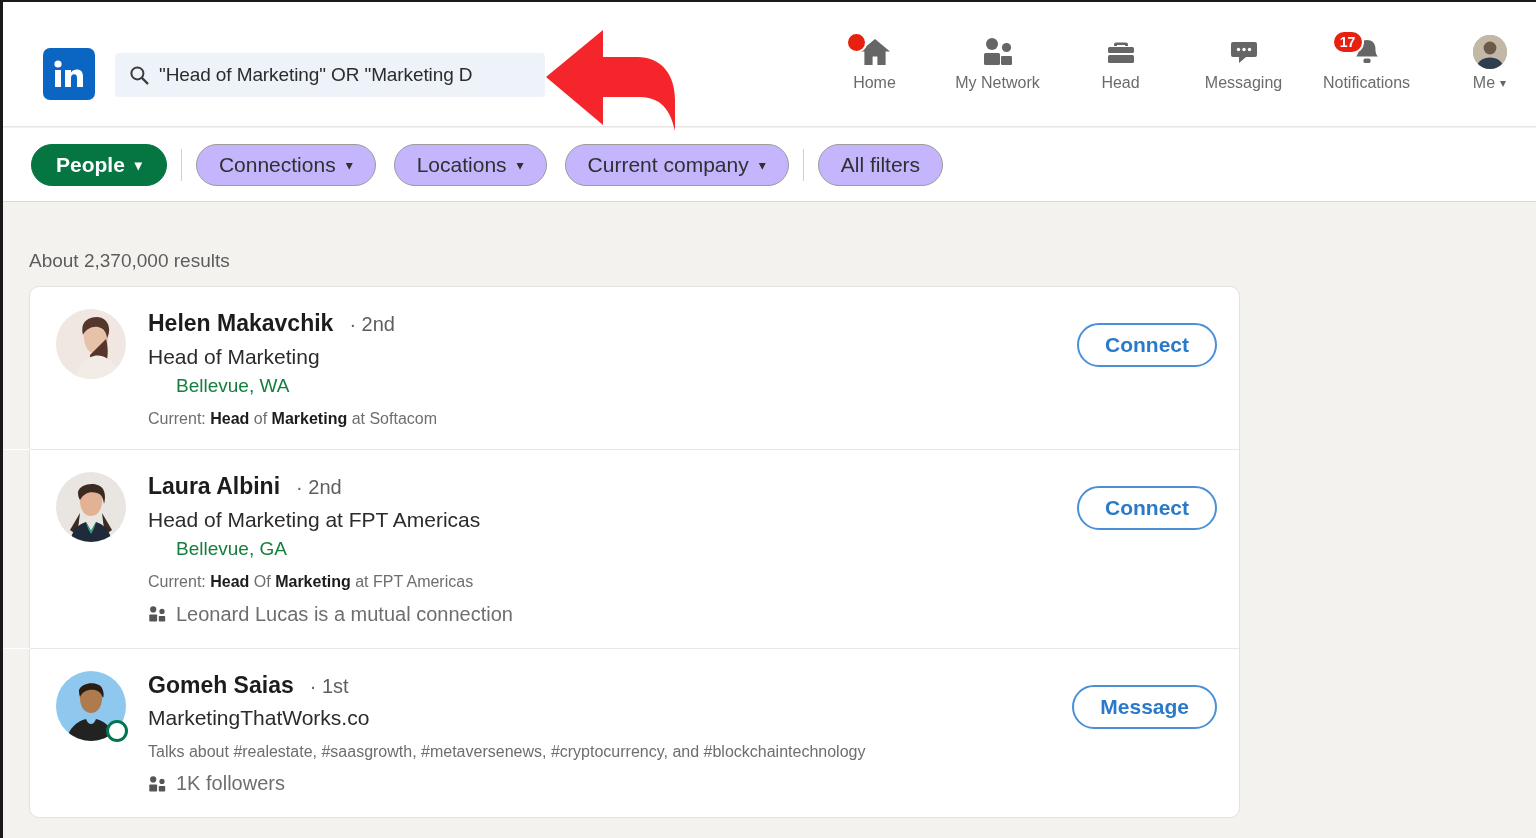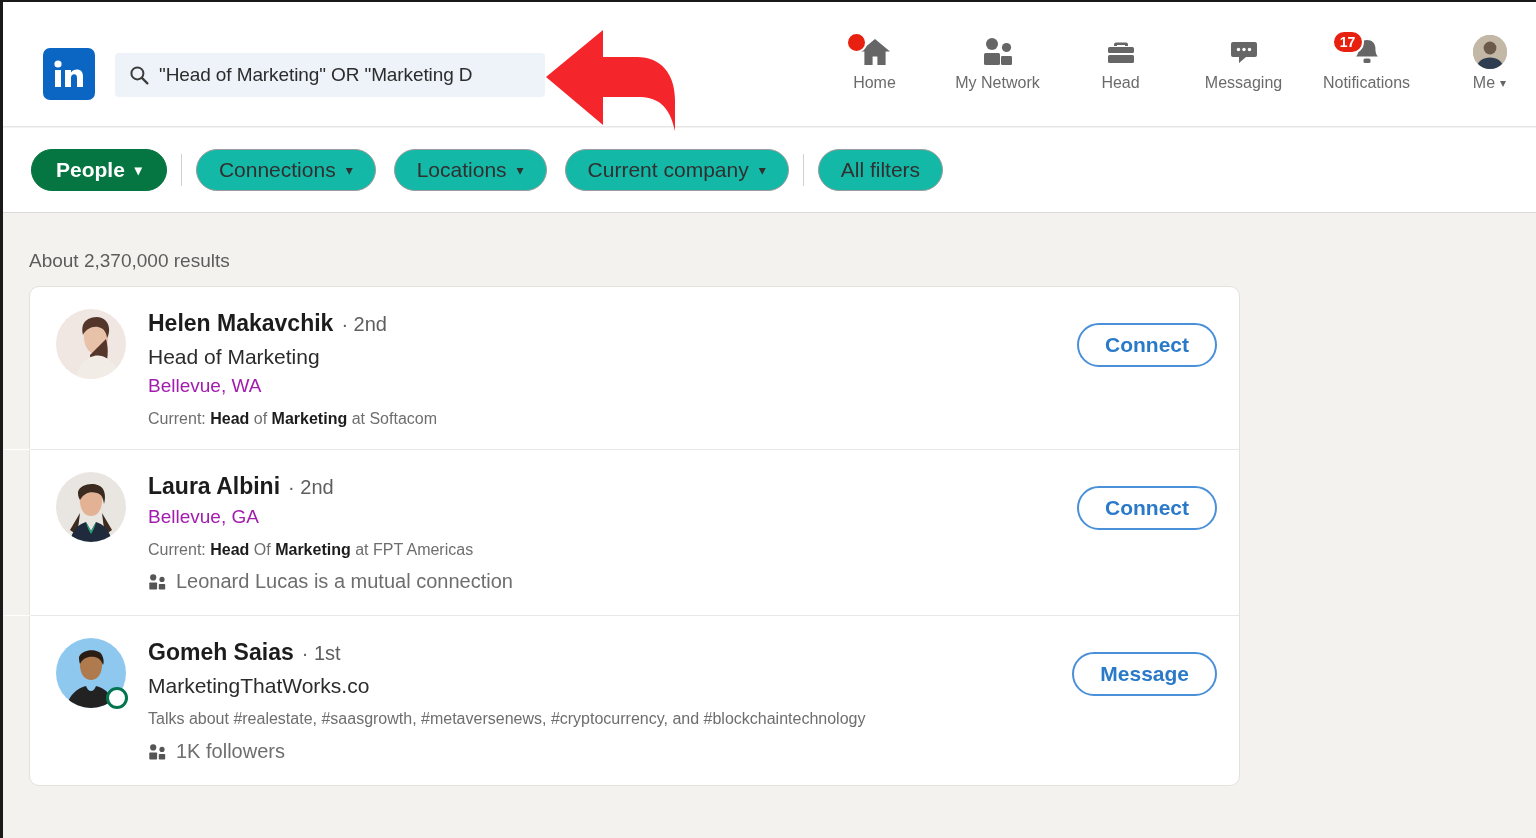--- a/index.html
+++ b/index.html
@@ -77,33 +77,33 @@
   .avatar-me {
     width: 34px; height: 34px; border-radius: 50%;
     background: #b9ac9c;
     overflow: hidden; position: relative;
   }
   .caret { font-size: 12px; color: #666; line-height: 1; }
 
   
   #filterbar {
     position: absolute; top: 126px; left: 0;
-    width: 1533px; height: 85px;
+    width: 1533px; height: 74px;
     background: #ffffff;
     border-bottom: 1px solid #d9d9d9;
     display: flex; align-items: center;
     padding-left: 28px;
   }
   .pill {
     height: 42px; border-radius: 999px;
     display: flex; align-items: center; gap: 10px;
     padding: 0 22px;
     font-size: 21px; color: #303030;
     border: 1px solid #9c9c9c;
-    background: #14b8a6;
+    background: #c4b5fd;
     cursor: pointer;
     white-space: nowrap;
   }
   .pill.active {
     background: #057642; color: #ffffff; border-color: #057642;
     font-weight: bold; padding: 0 24px;
   }
   .pill .pcaret { font-size: 14px; line-height: 1; }
   .pill-sep { width: 1px; height: 32px; background: #d0d0d0; margin: 0 14px; }
   .pill-gap { width: 18px; }
@@ -144,25 +144,25 @@
   .open-ring {
     position: absolute; right: -2px; bottom: -1px;
     width: 22px; height: 22px; border-radius: 50%;
     border: 3px solid #01754f;
     background: #ffffff;
   }
   .rinfo { flex: 1 1 auto; min-width: 0; }
   .rname {
     font-size: 23px; color: #1c1c1c; font-weight: bold;
     line-height: 1.25;
-    display: flex; align-items: baseline; gap: 0;
+    display: flex; align-items: baseline; gap: 8px;
   }
   .rdegree { font-size: 20px; color: #5e5e5e; font-weight: normal; }
   .rheadline { font-size: 21px; color: #2b2b2b; margin-top: 5px; line-height: 1.3; }
-  .rlocation { font-size: 19px; color: #a21caf; margin-top: 4px; line-height: 1.3; }
+  .rlocation { font-size: 19px; color: #15803d; margin-top: 4px; line-height: 1.3; margin-left: 28px; }
   .rmeta { font-size: 16px; color: #6e6e6e; margin-top: 9px; line-height: 1.35; }
   .rmeta b { color: #1c1c1c; font-weight: bold; }
   .rsocial {
     font-size: 20px; color: #6e6e6e; margin-top: 8px;
     display: flex; align-items: center; gap: 9px; line-height: 1.35;
   }
   .rsocial svg { fill: #555; display: block; flex: 0 0 auto; }
   .action {
     flex: 0 0 auto;
     align-self: flex-start;
@@ -366,20 +366,21 @@
               <path d="M14 70 c2-12 9-18 16-20 l5 9 5-9 c7 2 14 8 16 20z" fill="#1f2b3d"></path>
               <path d="M30 50 l5 9 5-9 c-1 5-3 9-5 12 -2-3-4-7-5-12z" fill="#2aa37a"></path>
             </svg>
           </span>
         </div>
         <div class="rinfo">
           <div class="rname">
             <span>Laura Albini</span>
             <span class="rdegree" style="margin-left:8px">· 2nd</span>
           </div>
+          <div class="rheadline">Head of Marketing at FPT Americas</div>
           <div class="rlocation">Bellevue, GA</div>
           <div class="rmeta">
             <span>Current: </span><b>Head</b><span> Of </span><b>Marketing</b><span> at FPT Americas</span>
           </div>
           <div class="rsocial">
             <span>
               <svg width="19" height="16" viewBox="0 0 19 16" aria-hidden="true">
                 <circle cx="5.2" cy="3.4" r="3.1" fill="#555"></circle>
                 <rect x="1.3" y="8.4" width="7.8" height="7.2" rx="0.8" fill="#555"></rect>
                 <circle cx="14" cy="5.4" r="2.6" fill="#555"></circle>

